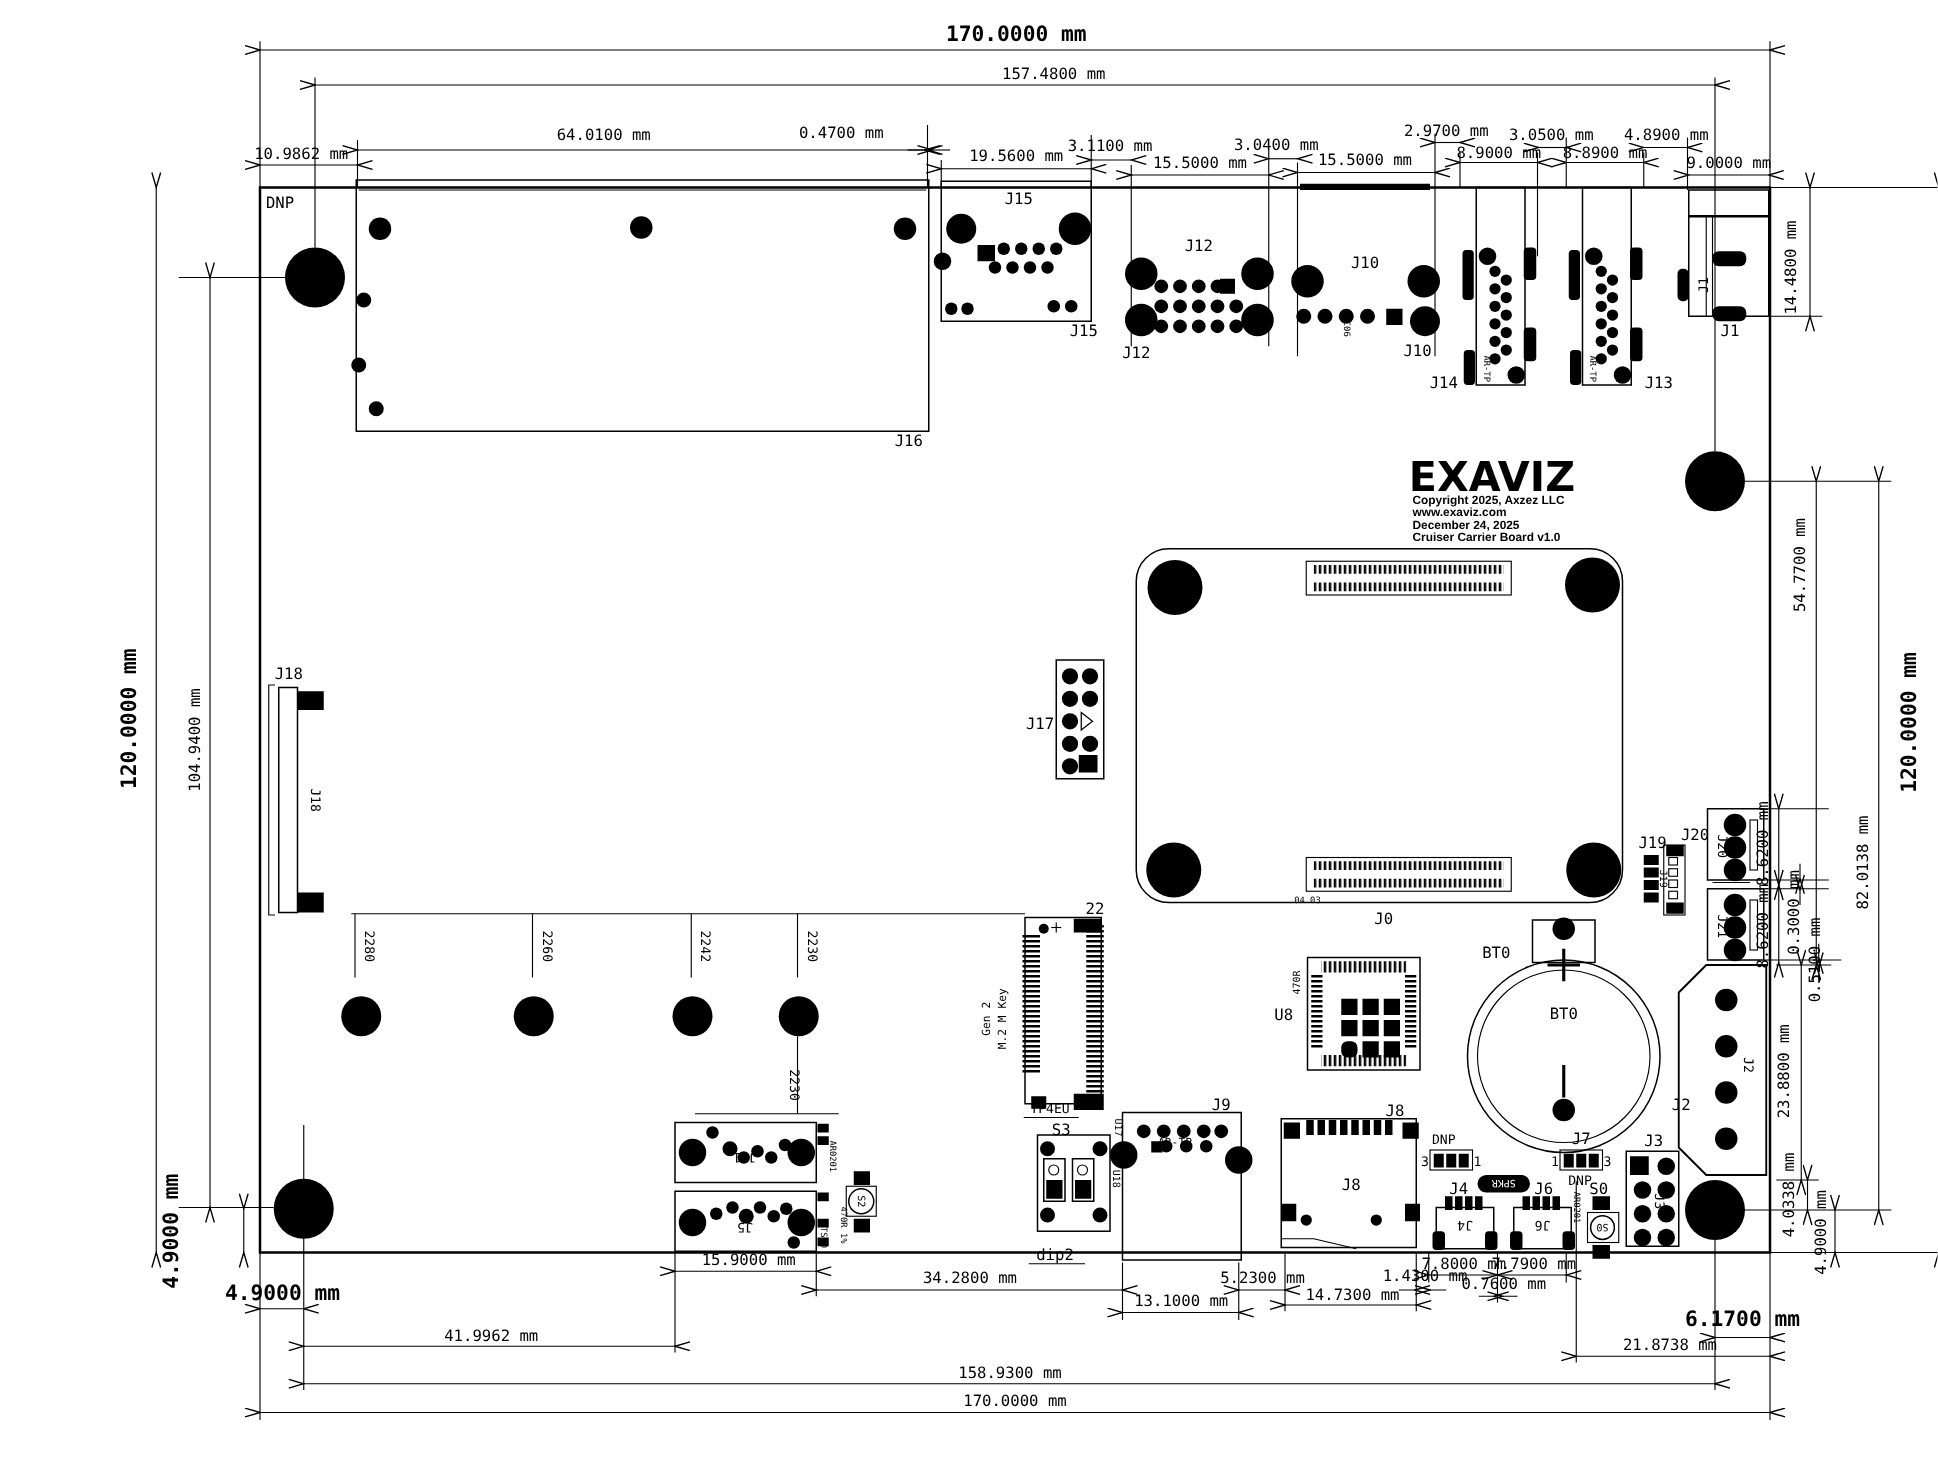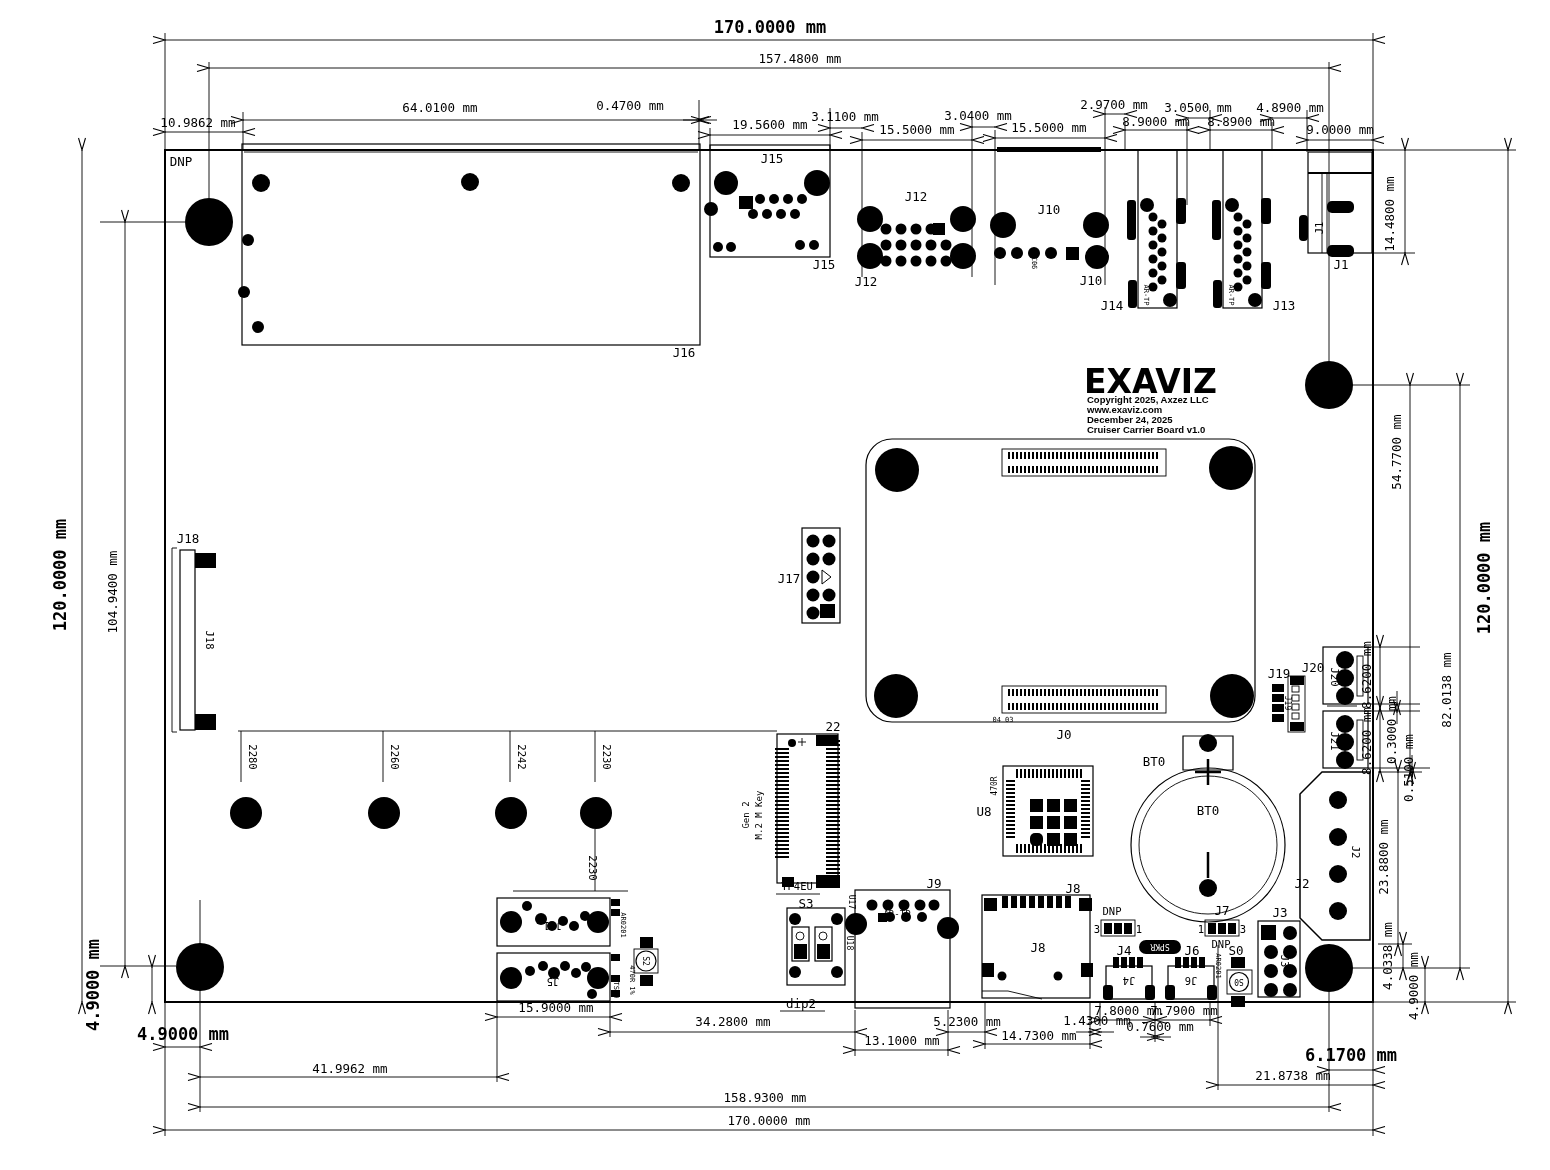--- a/index.html
+++ b/index.html
@@ -1,16 +1,16 @@
 <!DOCTYPE html>
 <html><head>
 <meta charset="utf-8">
 <style>
   html,body{margin:0;padding:0;background:#fff;}
-  .sheet{width:1294px;height:1170px;position:relative;background:#fff;}
+  .sheet{width:1294px;height:1170px;position:relative;background:#fff;margin-left:43px;}
   svg text{font-family:"DejaVu Sans Mono",monospace;fill:#000;}
   .d{font-size:12.5px;text-anchor:middle;}
   .db{font-size:17px;font-weight:bold;text-anchor:middle;}
   .r{font-size:12.5px;text-anchor:middle;}
   .s10{font-size:10.5px;text-anchor:middle;}
   .s9{font-size:9px;text-anchor:middle;}
   .s8{font-size:8px;text-anchor:middle;}
   .s7{font-size:7px;text-anchor:middle;}
   .w{fill:#fff;}
   .xl{stroke:#000;stroke-width:0.9;fill:none;}

